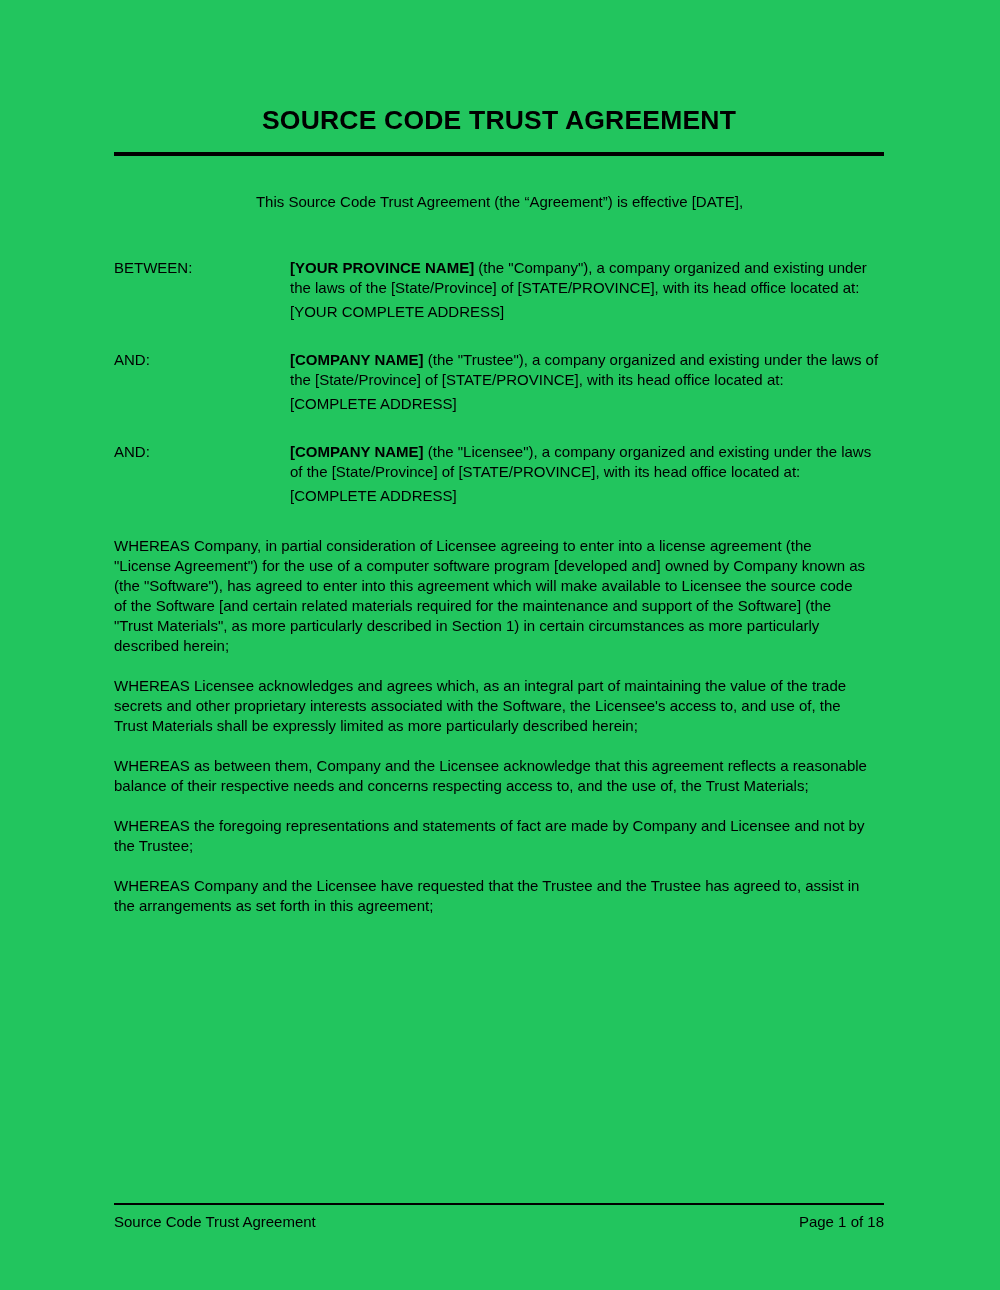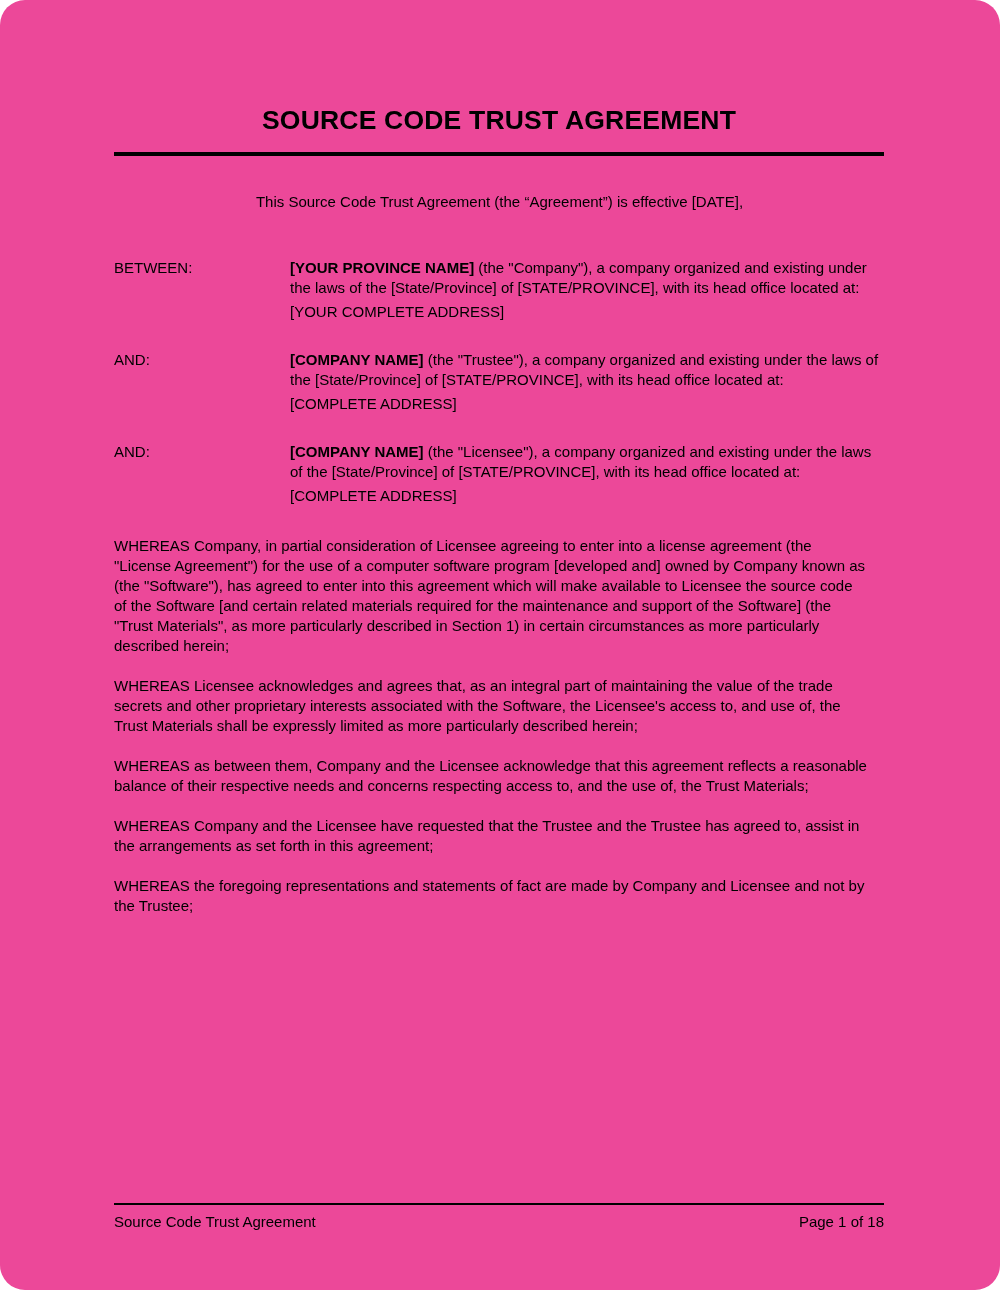--- a/index.html
+++ b/index.html
@@ -8,24 +8,23 @@
     background: #ffffff;
   }
   body {
     font-family: "Liberation Sans", sans-serif;
     color: #000000;
   }
   .page {
     position: relative;
     width: 1000px;
     height: 1290px;
-    background: #ec4899;
+    background: #22c55e;
     box-sizing: border-box;
     overflow: hidden;
-    border-radius: 25px;
   }
   .doc-title {
     position: absolute;
     left: 114px;
     top: 106px;
     width: 770px;
     text-align: center;
     font-size: 26.5px;
     font-weight: bold;
     letter-spacing: 0.2px;
@@ -137,24 +136,24 @@
     <div class="party-row">
       <div class="party-label">AND:</div>
       <div class="party-content">
         <div><span class="lead">[COMPANY NAME]</span><span> (the "Licensee"), a company organized and existing under the laws of the [State/Province] of [STATE/PROVINCE], with its head office located at:</span></div>
         <div class="party-address">[COMPLETE ADDRESS]</div>
       </div>
     </div>
 
     <div class="whereas-block">
       <p class="para">WHEREAS Company, in partial consideration of Licensee agreeing to enter into a license agreement (the "License Agreement") for the use of a computer software program [developed and] owned by Company known as (the "Software"), has agreed to enter into this agreement which will make available to Licensee the source code of the Software [and certain related materials required for the maintenance and support of the Software] (the "Trust Materials", as more particularly described in Section 1) in certain circumstances as more particularly described herein;</p>
-      <p class="para">WHEREAS Licensee acknowledges and agrees that, as an integral part of maintaining the value of the trade secrets and other proprietary interests associated with the Software, the Licensee's access to, and use of, the Trust Materials shall be expressly limited as more particularly described herein;</p>
+      <p class="para">WHEREAS Licensee acknowledges and agrees which, as an integral part of maintaining the value of the trade secrets and other proprietary interests associated with the Software, the Licensee's access to, and use of, the Trust Materials shall be expressly limited as more particularly described herein;</p>
       <p class="para">WHEREAS as between them, Company and the Licensee acknowledge that this agreement reflects a reasonable balance of their respective needs and concerns respecting access to, and the use of, the Trust Materials;</p>
+      <p class="para">WHEREAS the foregoing representations and statements of fact are made by Company and Licensee and not by the Trustee;</p>
       <p class="para">WHEREAS Company and the Licensee have requested that the Trustee and the Trustee has agreed to, assist in the arrangements as set forth in this agreement;</p>
-      <p class="para">WHEREAS the foregoing representations and statements of fact are made by Company and Licensee and not by the Trustee;</p>
     </div>
 
   </div>
 
   <div class="footer-rule"></div>
 
   <div class="footer">
     <span>Source Code Trust Agreement</span>
     <span>Page 1 of 18</span>
   </div>

